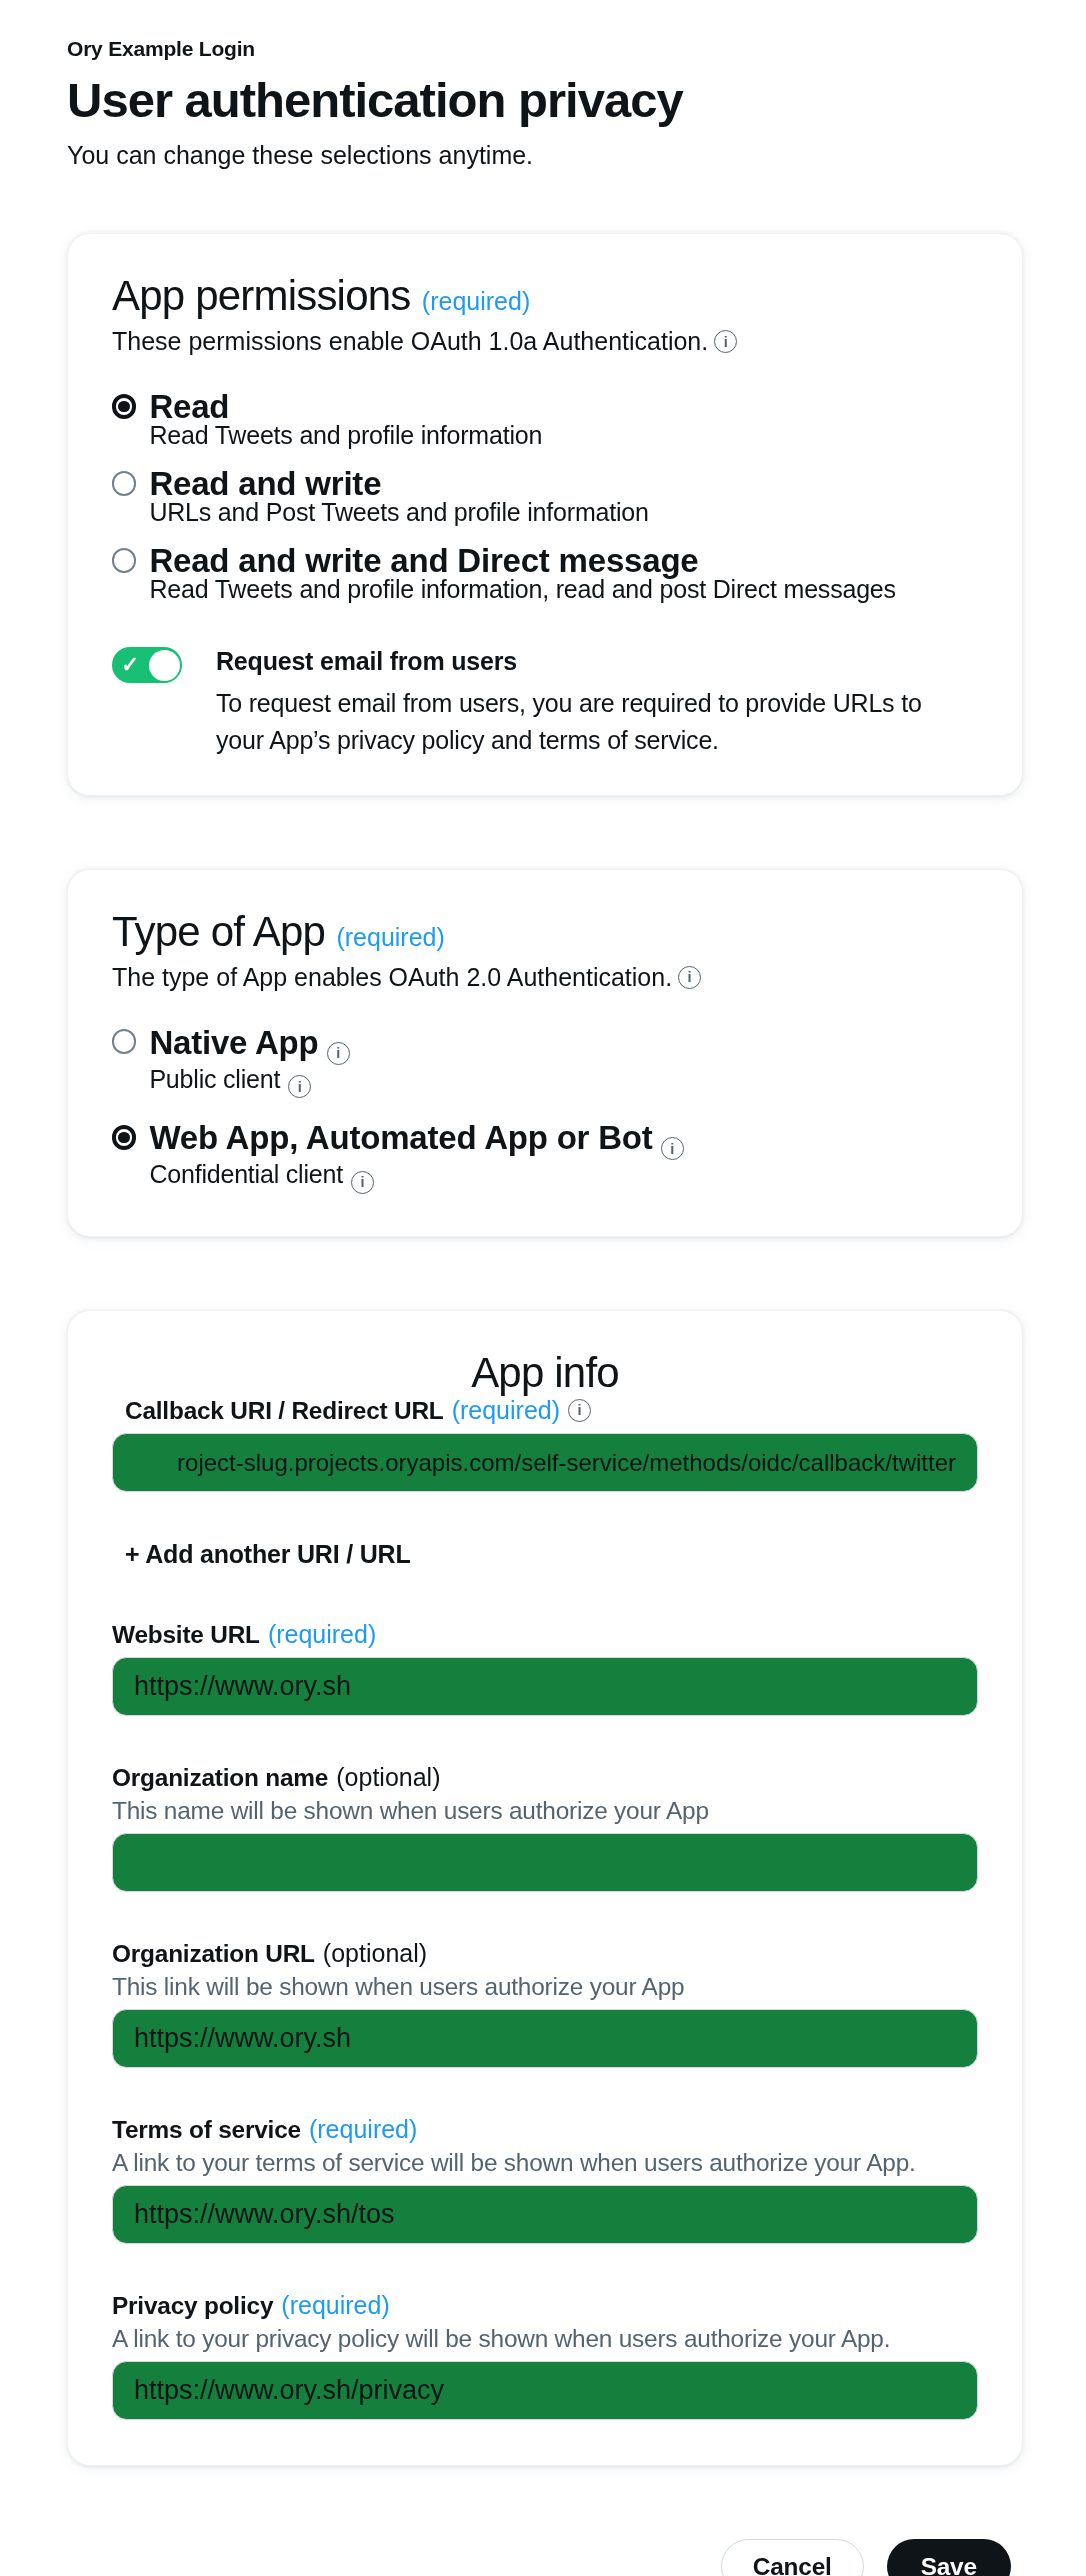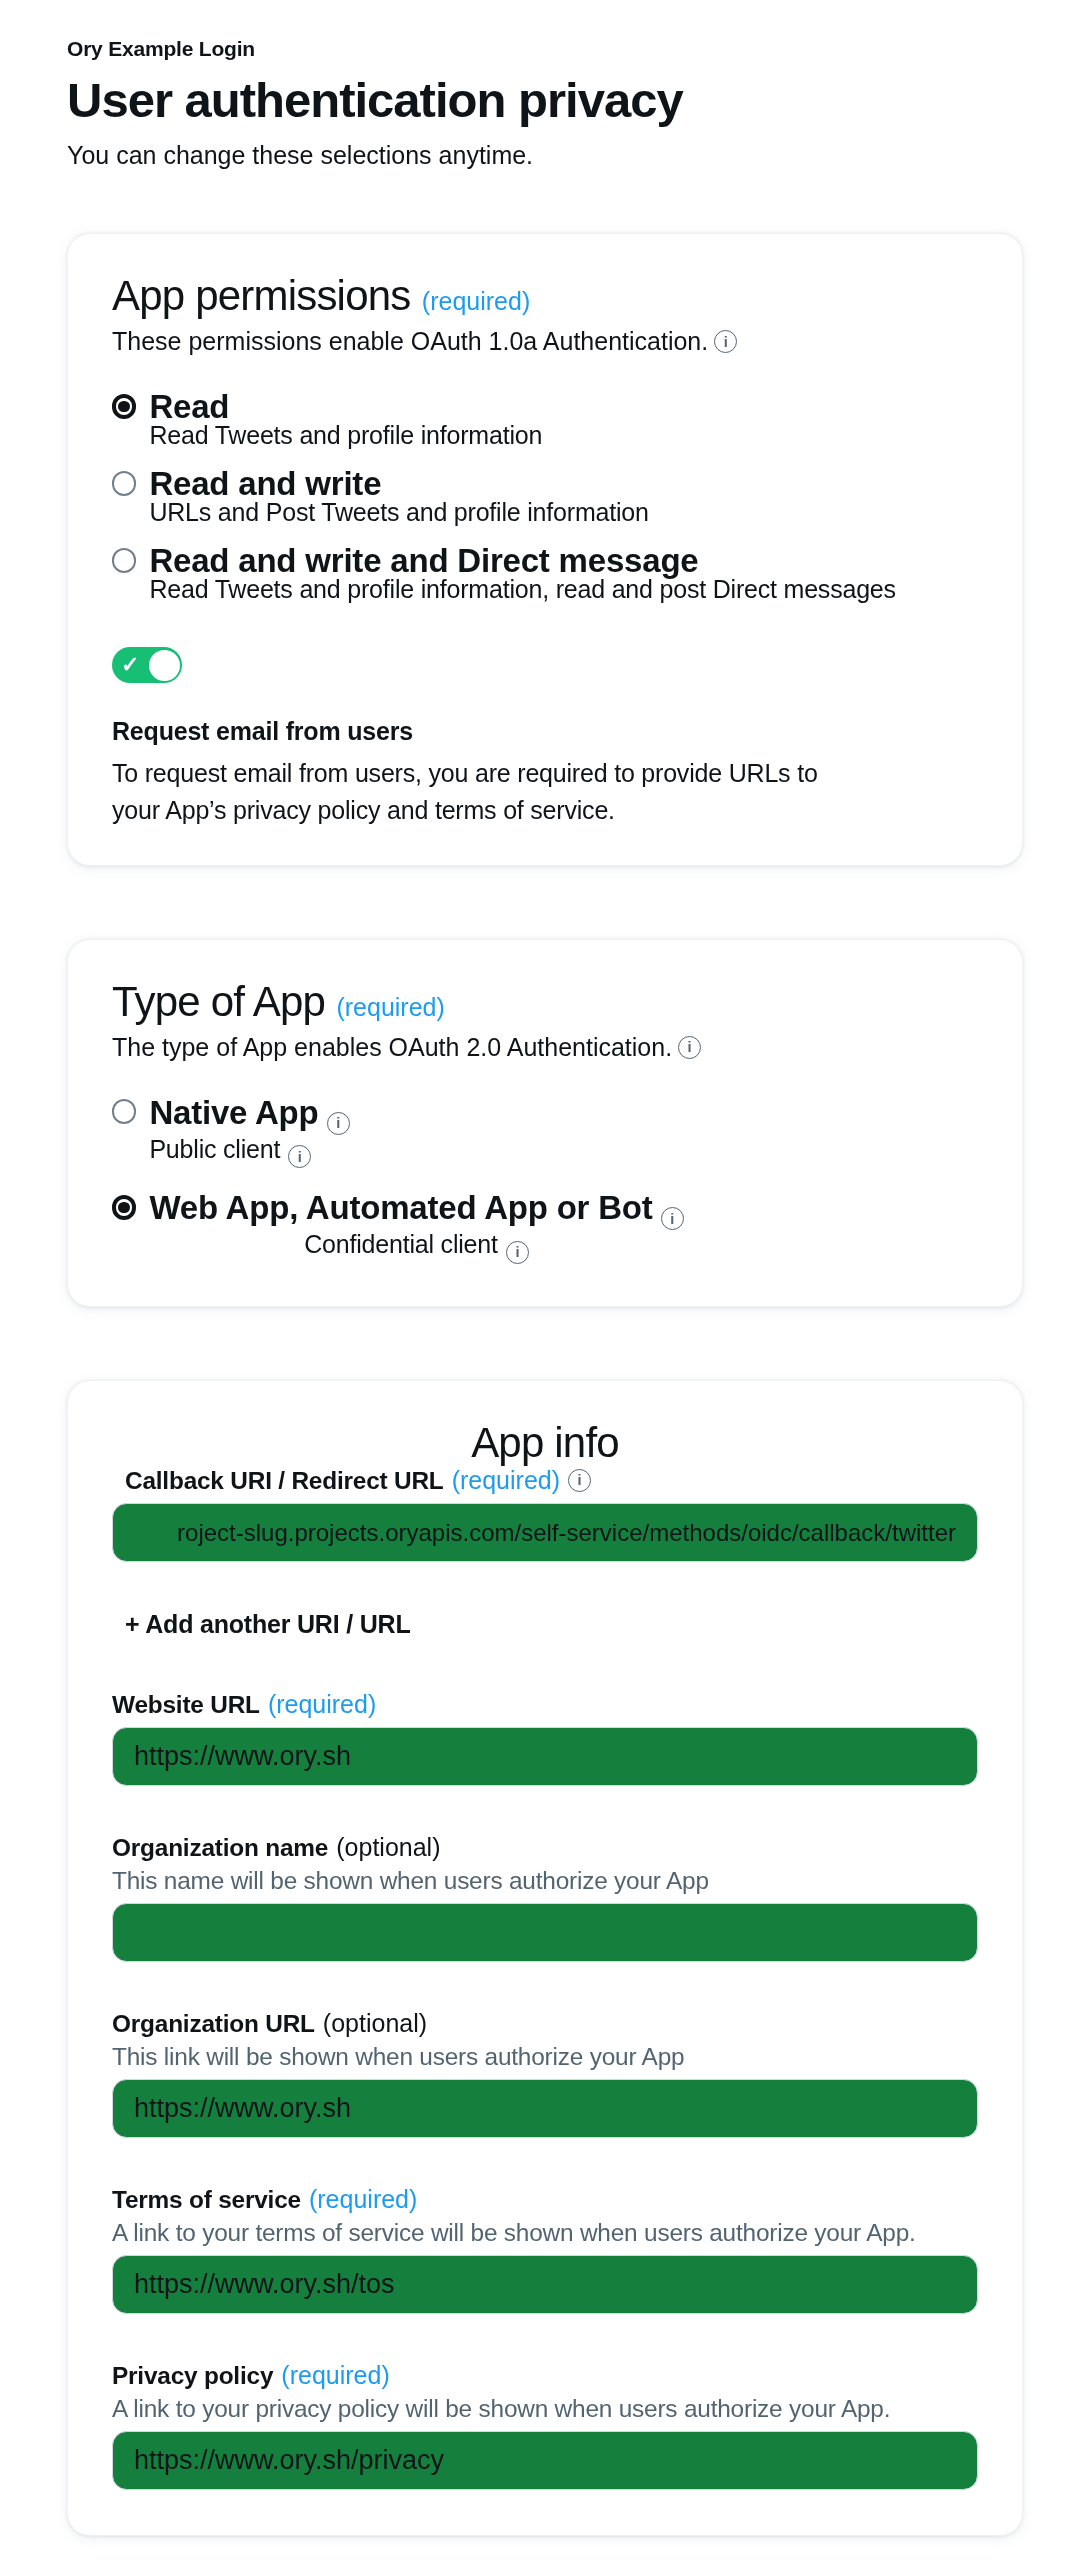--- a/index.html
+++ b/index.html
@@ -42,21 +42,21 @@
   .radio{
     flex:none;width:24.4px;height:24.4px;border-radius:50%;
     border:2.4px solid #71808c;background:#fff;position:relative;margin-top:0.8px;box-sizing:border-box;
   }
   .radio.selected{border:4.1px solid #0f1419;}
   .radio.selected::after{content:"";position:absolute;inset:2.4px;border-radius:50%;background:#0f1419;}
   .option-label{font-size:33px;font-weight:700;line-height:28px;letter-spacing:-0.2px;}
   .option-desc{font-size:25px;line-height:28px;letter-spacing:-0.2px;}
 
   
-  .toggle-row{display:flex;gap:34px;margin-top:44px;flex-direction:column;}
+  .toggle-row{display:flex;gap:34px;margin-top:44px;}
   .toggle{
     flex:none;width:70px;height:36px;border-radius:18px;background:#17bf75;position:relative;cursor:pointer;
   }
   .toggle .check{
     position:absolute;left:9px;top:50%;transform:translateY(-52%);
     color:#ffffff;font-size:22px;font-weight:700;line-height:1;
   }
   .toggle .check::before{content:"\2713";}
   .toggle .knob{
     position:absolute;right:2.4px;top:2.4px;width:31px;height:31px;border-radius:50%;background:#ffffff;
@@ -168,21 +168,21 @@
         <span class="radio"></span>
         <span>
           <div class="option-label">
             <span>Native App</span><span class="info-icon info-inline"></span>
           </div>
           <div class="option-desc">
             <span>Public client</span><span class="info-icon info-inline"></span>
           </div>
         </span>
       </div>
-      <div class="option" style="margin-bottom:0;text-align:center;">
+      <div class="option" style="margin-bottom:0;">
         <span class="radio selected"></span>
         <span>
           <div class="option-label">
             <span>Web App, Automated App or Bot</span><span class="info-icon info-inline"></span>
           </div>
           <div class="option-desc">
             <span>Confidential client</span><span class="info-icon info-inline"></span>
           </div>
         </span>
       </div>

